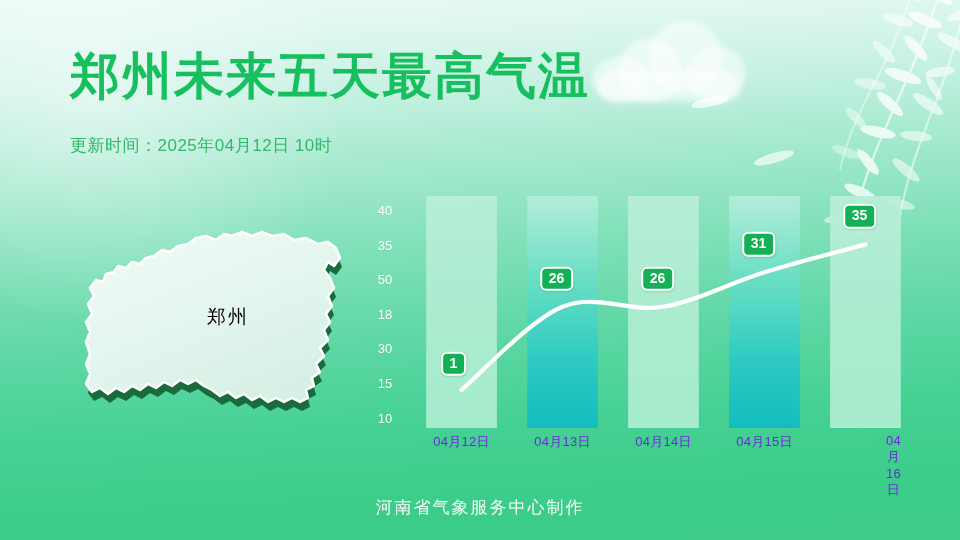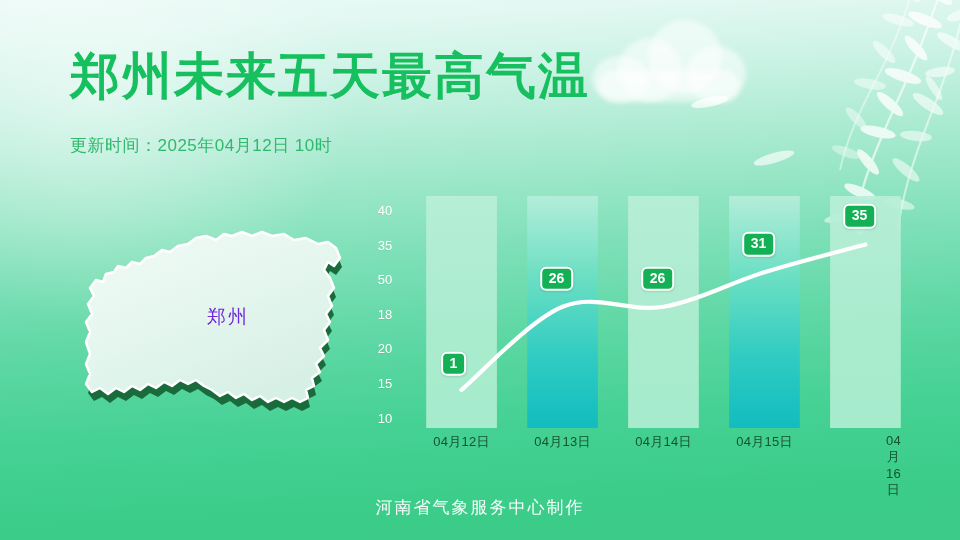--- a/index.html
+++ b/index.html
@@ -63,38 +63,38 @@
     letter-spacing:.5px;
   }
 
   
   #map-wrap { position:absolute; left:62px; top:222px; width:300px; height:230px; }
   #map-wrap svg { display:block; width:100%; height:100%; }
   #map-label {
     position:absolute; left:0; top:0; width:100%;
     text-align:center;
     transform:translate(16px, 82px);
-    font-size:19px; color:#6d28d9; letter-spacing:2px;
+    font-size:19px; color:#000000; letter-spacing:2px;
     text-shadow:0 1px 1px rgba(255,255,255,.6);
   }
 
   
   #chart { position:absolute; left:368px; top:190px; width:548px; height:250px; }
   #chart-svg { position:absolute; left:0; top:0; width:548px; height:250px; }
   #ylabels { position:absolute; left:0; top:0; width:34px; height:250px; }
   .ytick {
     position:absolute; right:0; width:34px; text-align:center;
     font-size:13px; color:#ffffff; font-weight:500;
     transform:translateY(-50%);
     text-shadow:0 1px 1px rgba(0,0,0,.06);
   }
   #xlabels { position:absolute; left:0; top:243px; width:548px; height:24px; }
   .xtick {
     position:absolute; top:0; text-align:center;
-    font-size:13px; color:#14532d; letter-spacing:.3px;
+    font-size:13px; color:#6d28d9; letter-spacing:.3px;
     transform:translateX(-50%);
   }
   .badge {
     position:absolute;
     transform:translate(-50%,-50%);
     background:#14b055;
     border:2px solid #ffffff;
     border-radius:6px;
     color:#ffffff;
     font-size:14px; font-weight:700;
@@ -240,21 +240,21 @@
         <rect x="260.1" y="6" width="70.7" height="232.0" fill="url(#barLight)"></rect>
         <rect x="361.1" y="6" width="70.7" height="232.0" fill="url(#barTeal)"></rect>
         <rect x="462.1" y="6" width="70.7" height="232.0" fill="url(#barLight)"></rect>
       </g>
     <path id="temp-line" fill="none" stroke="#ffffff" stroke-width="4.2" stroke-linecap="round" stroke-linejoin="round" d="M93.5,199.9 C110.3,186.1 160.8,130.7 194.5,116.8 C228.2,103.0 261.8,122.6 295.5,116.8 C329.2,111.0 362.8,92.6 396.5,82.2 C430.2,71.8 480.7,59.1 497.5,54.5"></path>
   </svg>
 
   <div id="ylabels">
       <div class="ytick" style="top: 227.6px;">10</div>
       <div class="ytick" style="top: 193px;">15</div>
-      <div class="ytick" style="top: 158.4px;">20</div>
+      <div class="ytick" style="top: 158.4px;">30</div>
       <div class="ytick" style="top: 123.7px;">18</div>
       <div class="ytick" style="top: 89.1px;">50</div>
       <div class="ytick" style="top: 54.5px;">35</div>
       <div class="ytick" style="top: 19.9px;">40</div>
     </div>
   <div id="xlabels">
       <div class="xtick" style="left: 93.5px;">04月12日</div>
       <div class="xtick" style="left: 194.5px;">04月13日</div>
       <div class="xtick" style="left: 295.5px;">04月14日</div>
       <div class="xtick" style="left: 396.5px;">04月15日</div>

